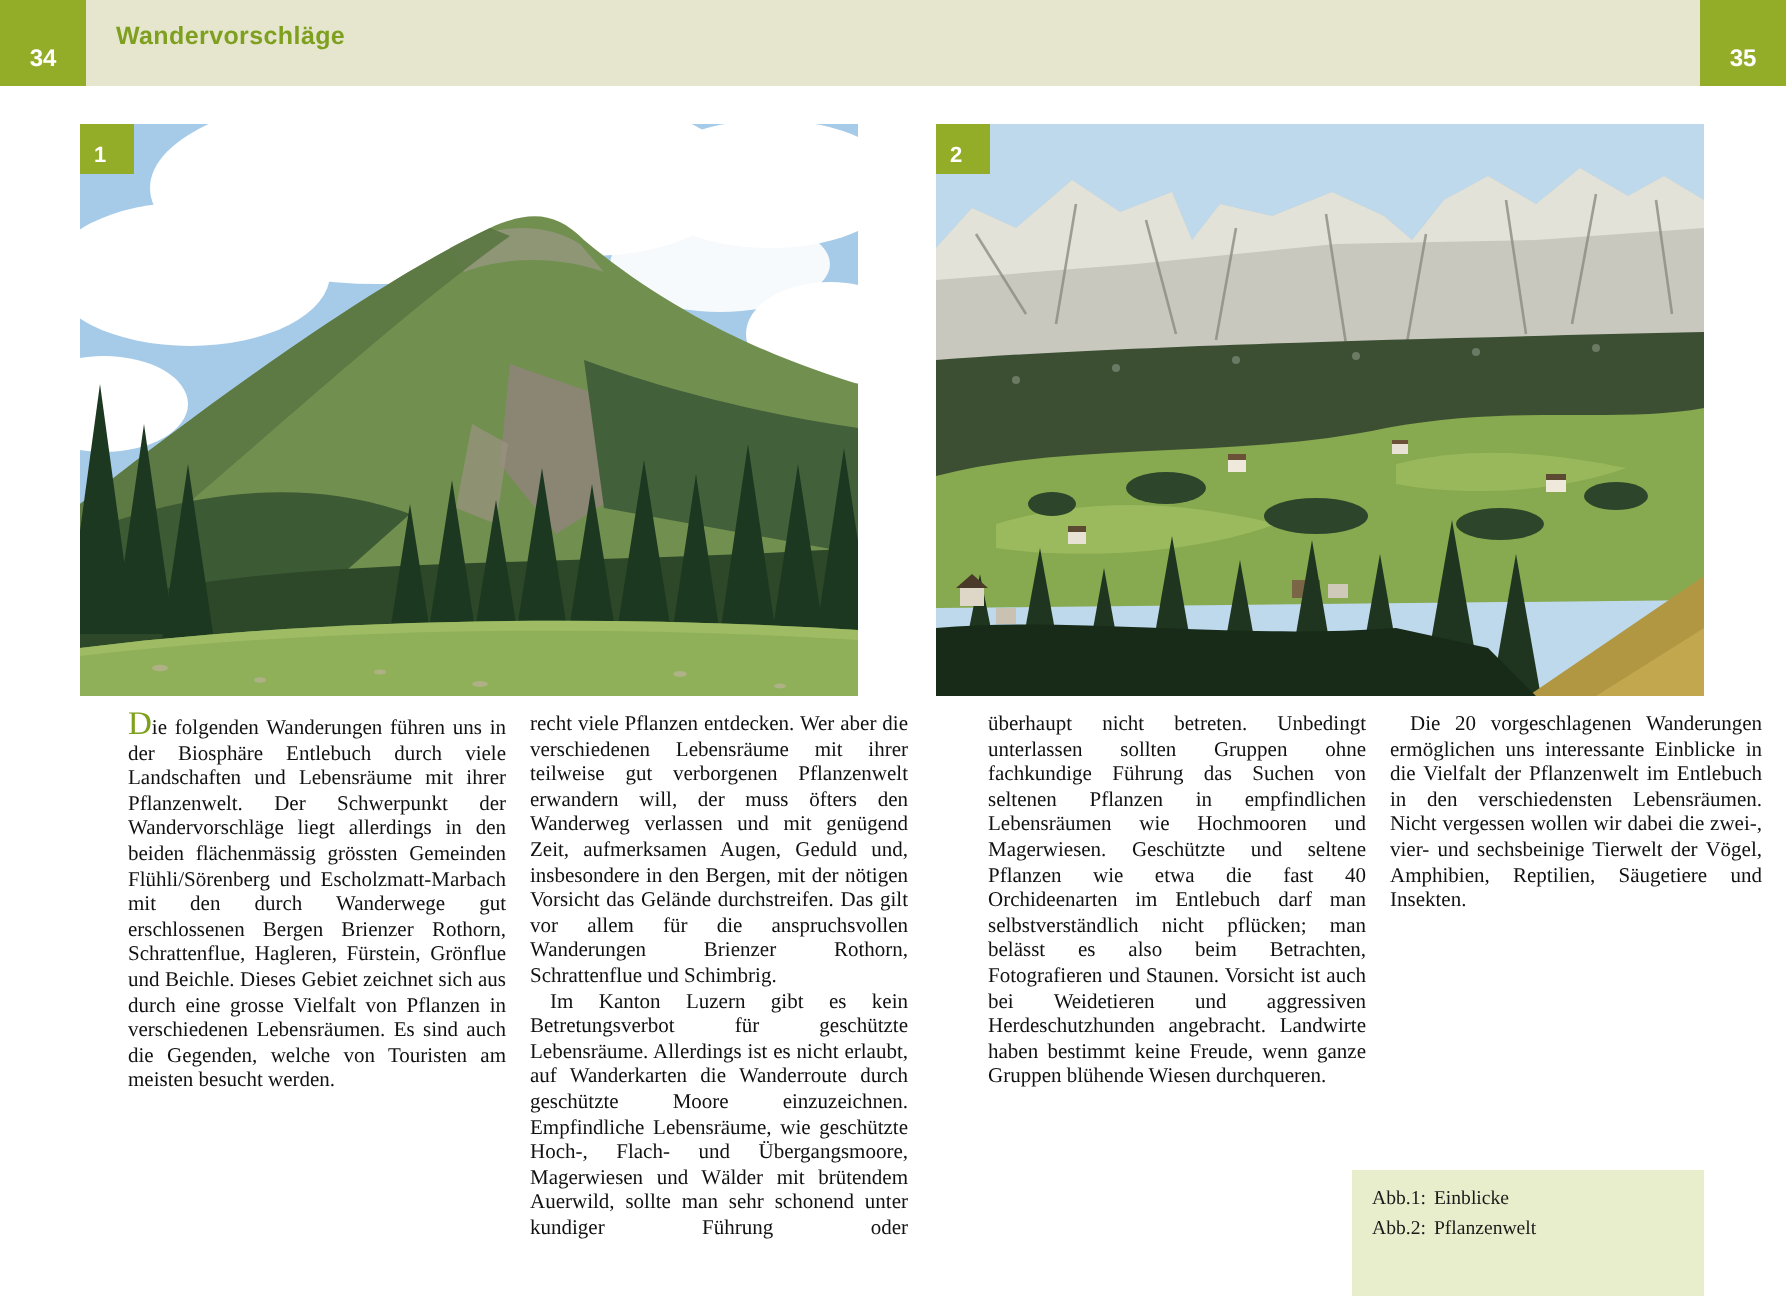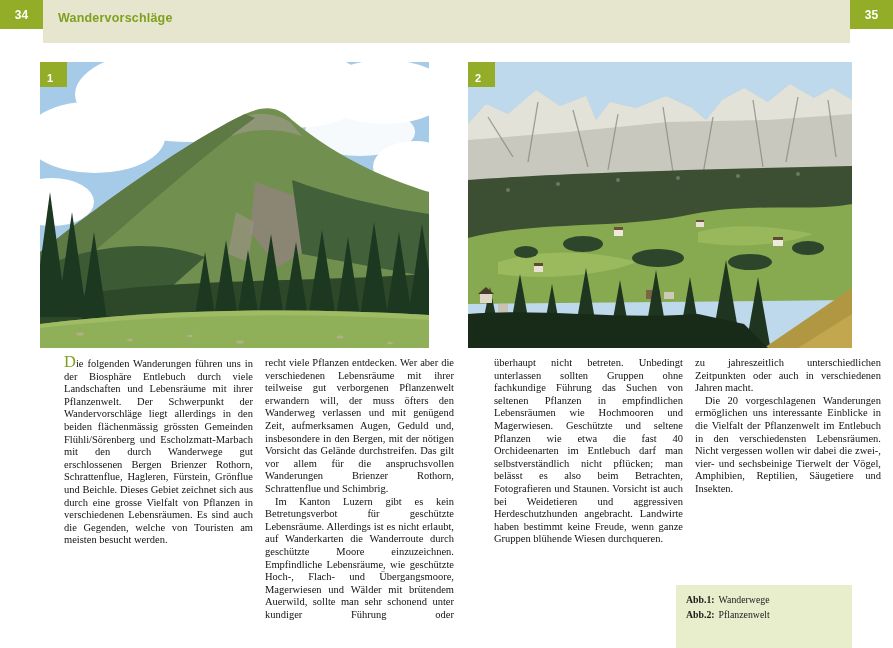--- a/index.html
+++ b/index.html
@@ -2,21 +2,21 @@
 <html lang="de"><head>
 <meta charset="utf-8">
 <style>
   html,body{margin:0;padding:0;}
   body{
     width:893px;height:648px;position:relative;background:#ffffff;
     font-family:"Liberation Serif", serif;color:#111;overflow:hidden;
   }
   
   .hdr-band{position:absolute;top:0;left:43px;width:807px;height:43px;background:#e5e6cd;}
-  .hdr-num{position:absolute;top:0;width:43px;height:29px;background:#94ad28;color:#fff;
+  .hdr-num{position:absolute;top:0;width:43px;height:43px;background:#94ad28;color:#fff;
     font-family:"Liberation Sans",sans-serif;font-weight:bold;font-size:12px;
     display:flex;align-items:flex-end;justify-content:center;padding-bottom:7px;box-sizing:border-box;}
   .hdr-num.left{left:0;}
   .hdr-num.right{left:850px;}
   .hdr-title{position:absolute;left:58px;top:6px;height:43px;display:flex;align-items:flex-end;
     padding-bottom:24px;box-sizing:border-box;color:#7fa01f;
     font-family:"Liberation Sans",sans-serif;font-weight:bold;font-size:12.5px;letter-spacing:.2px;}
   
   .photo{position:absolute;top:62px;overflow:hidden;}
   .photo svg{display:block;}
@@ -33,21 +33,21 @@
   .col3{left:470px;}
   .col4{left:671px;width:186px;}
   .para{margin:0;}
   .para.indent{text-indent:10px;}
   .para.runon{text-align-last:justify;}
   .initial{font-size:16.5px;color:#7fa01f;line-height:10px;}
   
   .captions{position:absolute;left:676px;top:585px;width:176px;height:63px;background:#e8edcb;
     box-sizing:border-box;padding:8px 8px 0 10px;font-size:9.8px;line-height:14.5px;color:#1a1a1a;}
   .cap{margin:0;}
-  .cap-label{font-weight:bold;margin-right:4px;}
+  .cap-label{font-weight:normal;margin-right:4px;}
 </style>
 </head>
 <body>
 
 <div class="hdr-band"></div>
 <div class="hdr-num left">34</div>
 <div class="hdr-title">Wandervorschläge</div>
 <div class="hdr-num right">35</div>
 
 <figure class="photo photo1" style="margin:0">
@@ -176,20 +176,19 @@
 <div class="col col2">
   <p class="para">recht viele Pflanzen entdecken. Wer aber die verschiedenen Lebensräume mit ihrer teilweise gut verborgenen Pflanzenwelt erwandern will, der muss öfters den Wanderweg verlassen und mit genügend Zeit, aufmerksamen Augen, Geduld und, insbesondere in den Bergen, mit der nötigen Vorsicht das Gelände durchstreifen. Das gilt vor allem für die anspruchsvollen Wanderungen Brienzer Rothorn, Schrattenflue und Schimbrig.</p>
   <p class="para indent runon">Im Kanton Luzern gibt es kein Betretungsverbot für geschützte Lebensräume. Allerdings ist es nicht erlaubt, auf Wanderkarten die Wanderroute durch geschützte Moore einzuzeichnen. Empfindliche Lebensräume, wie geschützte Hoch-, Flach- und Übergangsmoore, Magerwiesen und Wälder mit brütendem Auerwild, sollte man sehr schonend unter kundiger Führung oder</p>
 </div>
 
 <div class="col col3">
   <p class="para">überhaupt nicht betreten. Unbedingt unterlassen sollten Gruppen ohne fachkundige Führung das Suchen von seltenen Pflanzen in empfindlichen Lebensräumen wie Hochmooren und Magerwiesen. Geschützte und seltene Pflanzen wie etwa die fast 40 Orchideenarten im Entlebuch darf man selbstverständlich nicht pflücken; man belässt es also beim Betrachten, Fotografieren und Staunen. Vorsicht ist auch bei Weidetieren und aggressiven Herdeschutzhunden angebracht. Landwirte haben bestimmt keine Freude, wenn ganze Gruppen blühende Wiesen durchqueren.</p>
 </div>
 
 <div class="col col4">
-  <p class="para">zu jahreszeitlich unterschiedlichen Zeitpunkten oder auch in verschiedenen Jahren macht.</p>
   <p class="para indent">Die 20 vorgeschlagenen Wanderungen ermöglichen uns interessante Einblicke in die Vielfalt der Pflanzenwelt im Entlebuch in den verschiedensten Lebensräumen. Nicht vergessen wollen wir dabei die zwei-, vier- und sechsbeinige Tierwelt der Vögel, Amphibien, Reptilien, Säugetiere und Insekten.</p>
 </div>
 
 <aside class="captions">
-  <p class="cap"><span class="cap-label">Abb.1:</span><span>Wanderwege</span></p>
+  <p class="cap"><span class="cap-label">Abb.1:</span><span>Einblicke</span></p>
   <p class="cap"><span class="cap-label">Abb.2:</span><span>Pflanzenwelt</span></p>
 </aside>
 
 </body></html>

